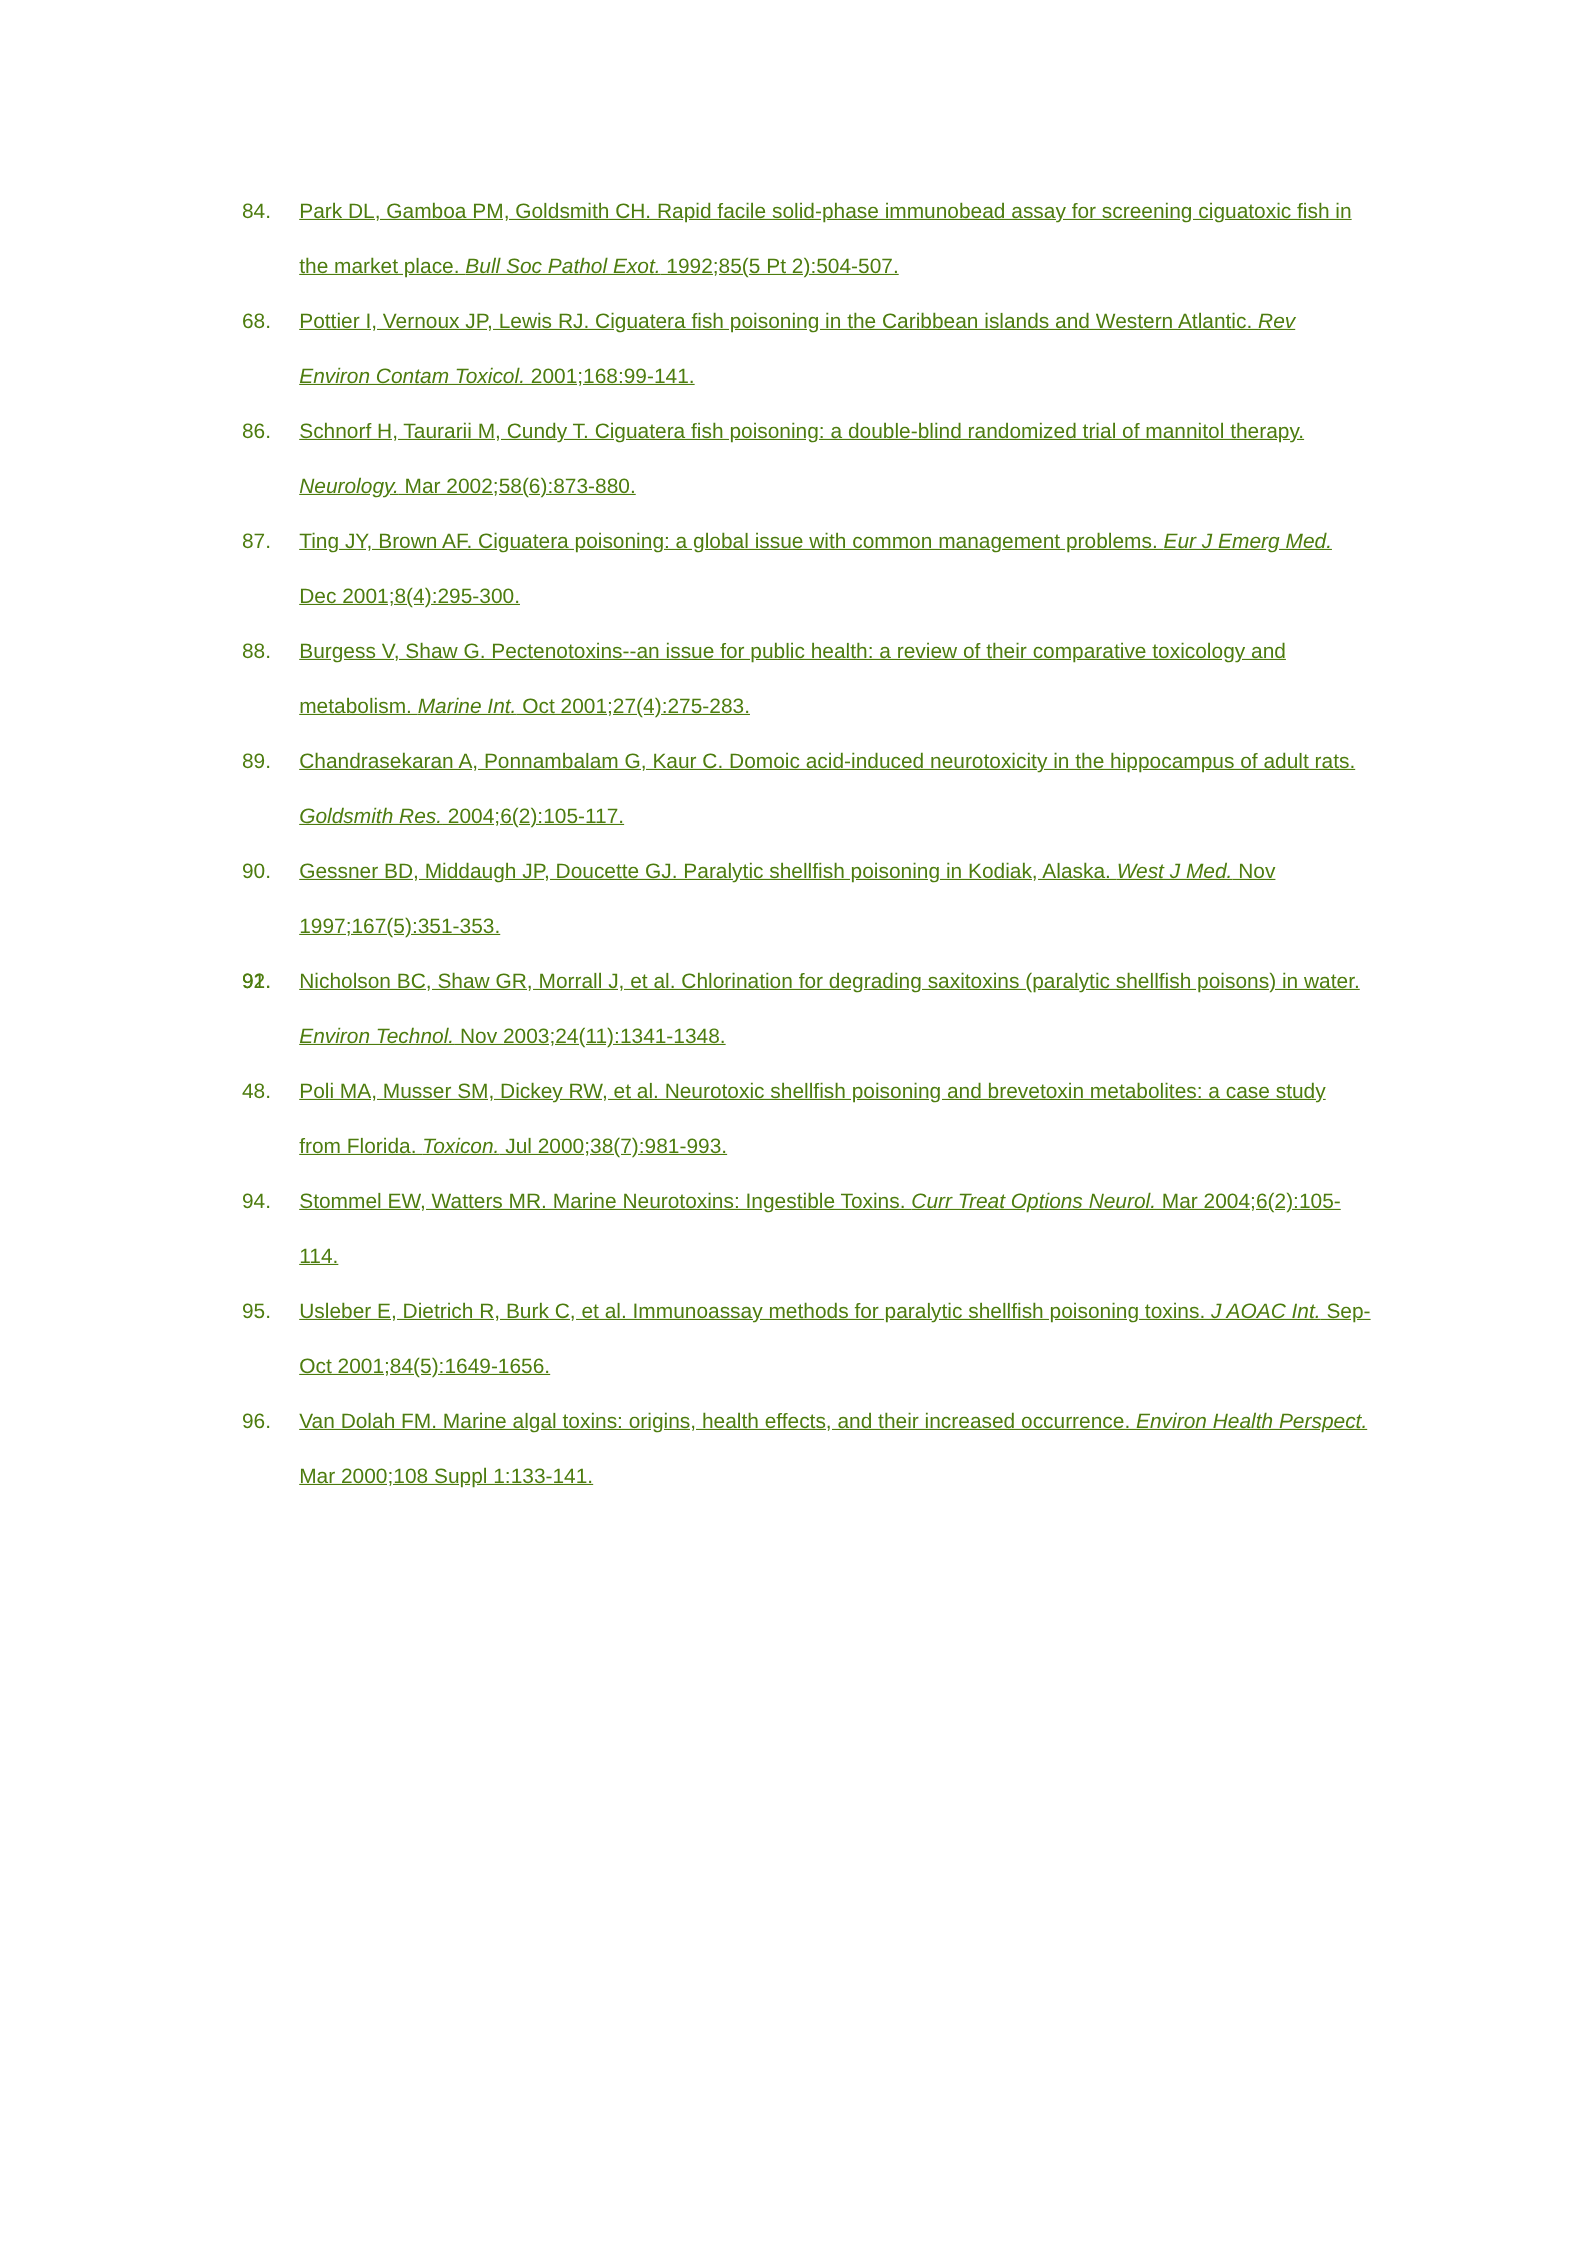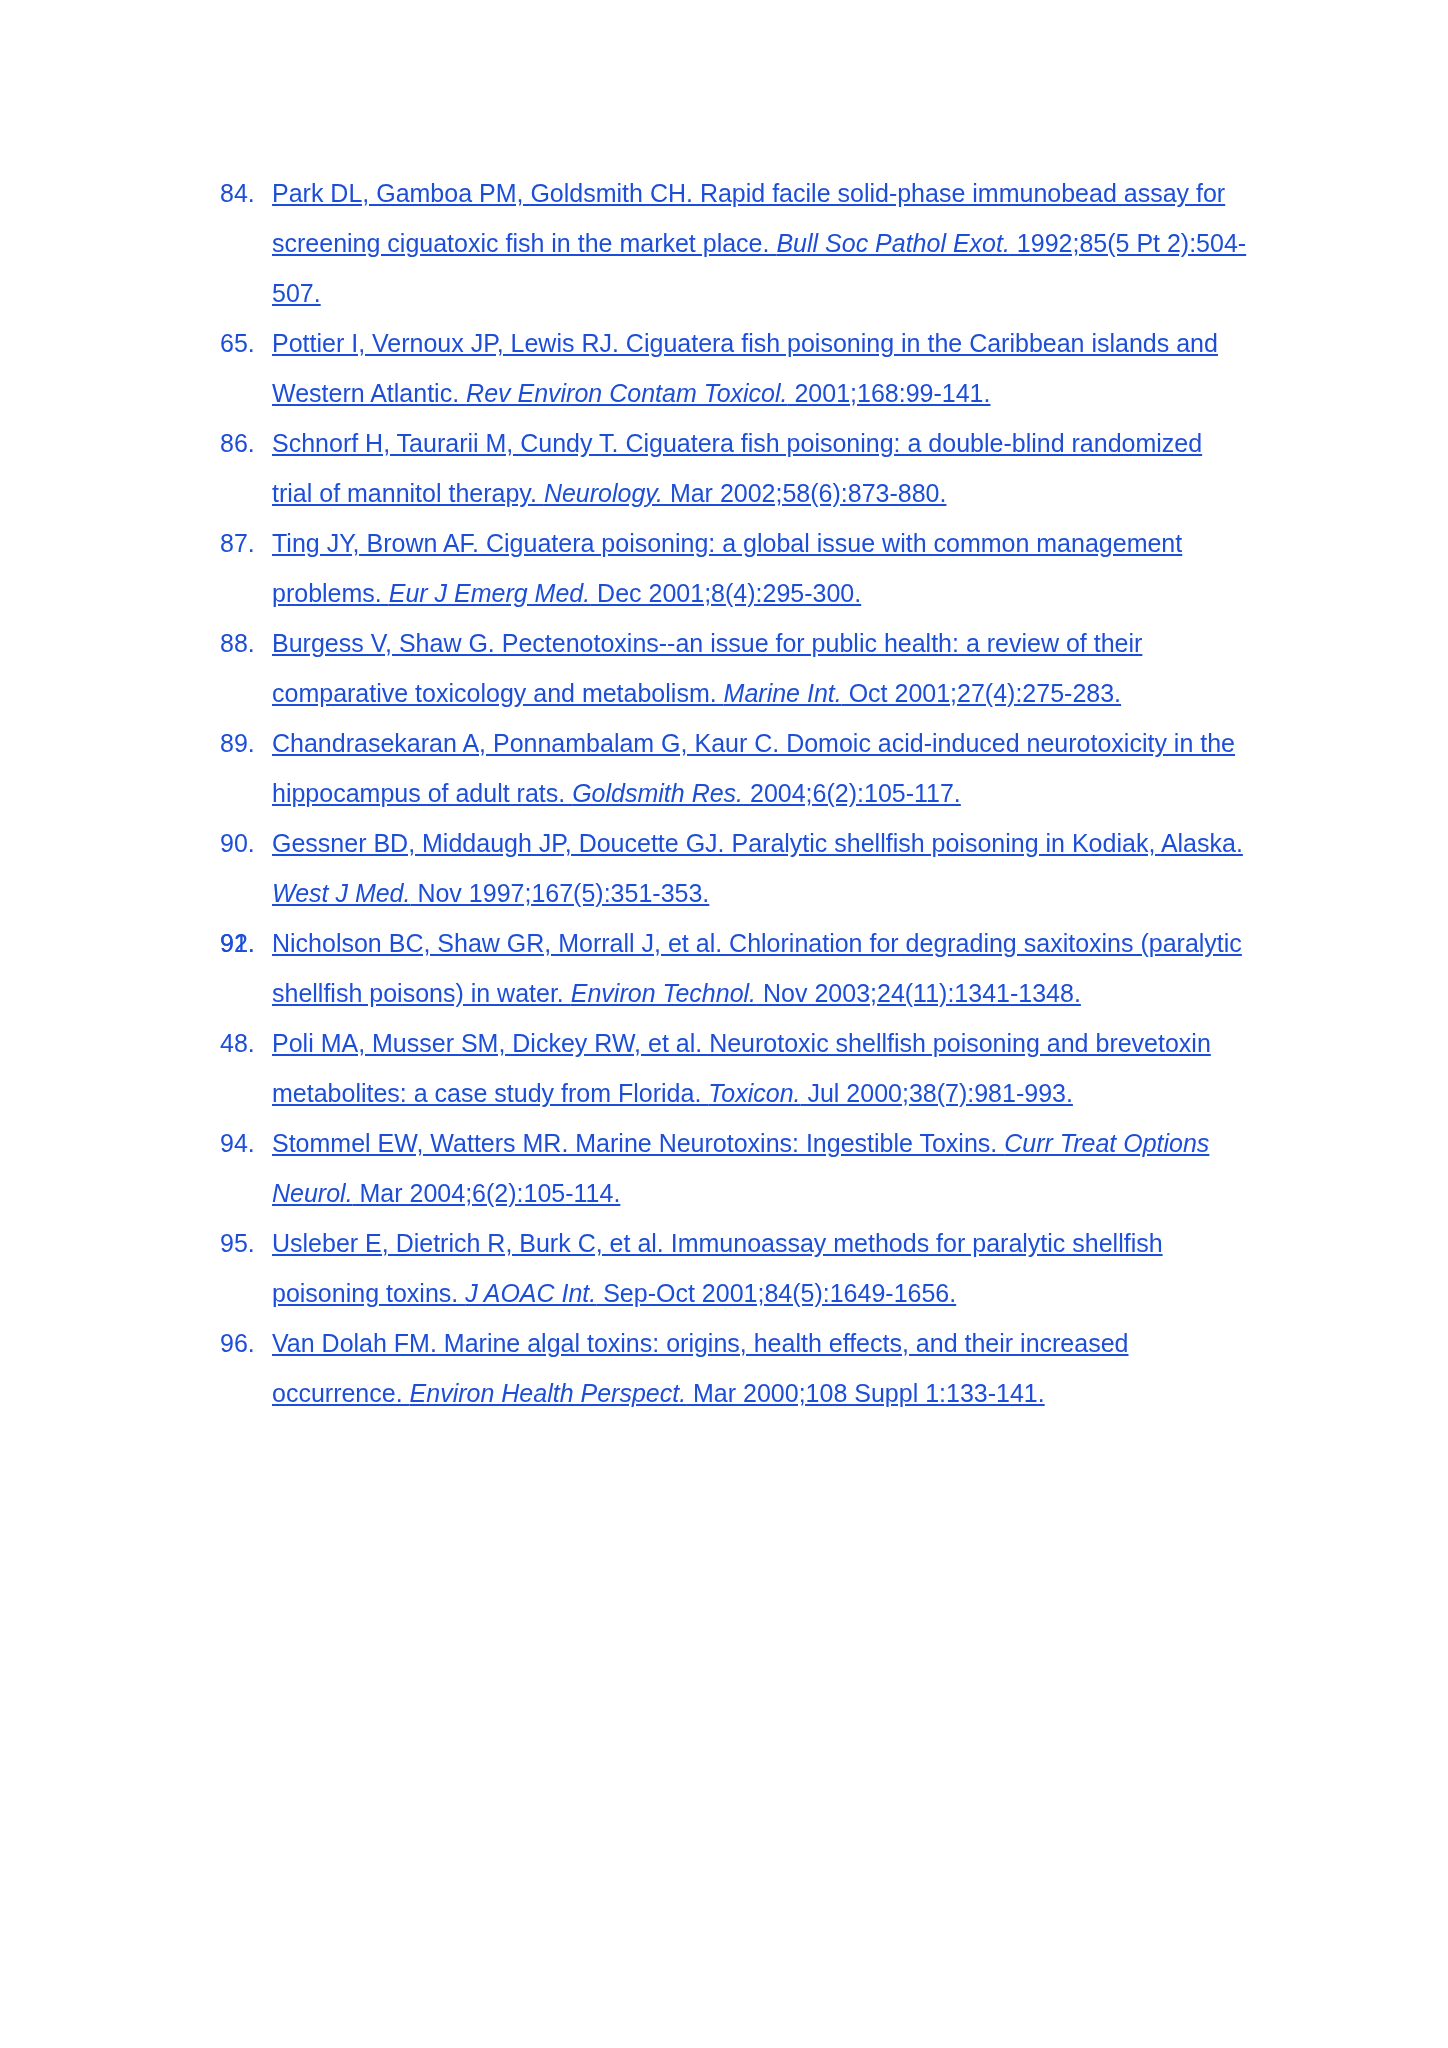--- a/index.html
+++ b/index.html
@@ -15,23 +15,23 @@
     background: #ffffff;
     padding: 168px 0 0 220px;
     overflow: hidden;
   }
   .ref-list {
     list-style: none;
     margin: 0;
     padding: 0;
     width: 1027px;
     font-family: "Liberation Sans", "DejaVu Sans", sans-serif;
-    font-size: 25px;
+    font-size: 19px;
     line-height: 50px;
-    color: #1d4ed8;
+    color: #4d7c0f;
     -webkit-font-smoothing: antialiased;
   }
   .ref-item {
     position: relative;
     box-sizing: border-box;
     width: 1027px;
     padding-left: 52px;
   }
   .ref-num {
     position: absolute;
@@ -41,21 +41,21 @@
   }
   .seg { font-style: normal; text-decoration: underline; }
   .seg.italic { font-style: italic; }
 </style>
 </head>
 <body>
 
 <div class="page">
   <ol class="ref-list">
       <li class="ref-item"><span class="ref-num">84.</span><span class="ref-body"><span class="seg">Park DL, Gamboa PM, Goldsmith CH. Rapid facile solid-phase immunobead assay for screening ciguatoxic fish in the market place. </span><span class="seg italic">Bull Soc Pathol Exot.</span><span class="seg"> 1992;85(5 Pt 2):504-507.</span></span></li>
-      <li class="ref-item"><span class="ref-num">65.</span><span class="ref-body"><span class="seg">Pottier I, Vernoux JP, Lewis RJ. Ciguatera fish poisoning in the Caribbean islands and Western Atlantic. </span><span class="seg italic">Rev Environ Contam Toxicol.</span><span class="seg"> 2001;168:99-141.</span></span></li>
+      <li class="ref-item"><span class="ref-num">68.</span><span class="ref-body"><span class="seg">Pottier I, Vernoux JP, Lewis RJ. Ciguatera fish poisoning in the Caribbean islands and Western Atlantic. </span><span class="seg italic">Rev Environ Contam Toxicol.</span><span class="seg"> 2001;168:99-141.</span></span></li>
       <li class="ref-item"><span class="ref-num">86.</span><span class="ref-body"><span class="seg">Schnorf H, Taurarii M, Cundy T. Ciguatera fish poisoning: a double-blind randomized trial of mannitol therapy. </span><span class="seg italic">Neurology.</span><span class="seg"> Mar 2002;58(6):873-880.</span></span></li>
       <li class="ref-item"><span class="ref-num">87.</span><span class="ref-body"><span class="seg">Ting JY, Brown AF. Ciguatera poisoning: a global issue with common management problems. </span><span class="seg italic">Eur J Emerg Med.</span><span class="seg"> Dec 2001;8(4):295-300.</span></span></li>
       <li class="ref-item"><span class="ref-num">88.</span><span class="ref-body"><span class="seg">Burgess V, Shaw G. Pectenotoxins--an issue for public health: a review of their comparative toxicology and metabolism. </span><span class="seg italic">Marine Int.</span><span class="seg"> Oct 2001;27(4):275-283.</span></span></li>
       <li class="ref-item"><span class="ref-num">89.</span><span class="ref-body"><span class="seg">Chandrasekaran A, Ponnambalam G, Kaur C. Domoic acid-induced neurotoxicity in the hippocampus of adult rats. </span><span class="seg italic">Goldsmith Res.</span><span class="seg"> 2004;6(2):105-117.</span></span></li>
       <li class="ref-item"><span class="ref-num">90.</span><span class="ref-body"><span class="seg">Gessner BD, Middaugh JP, Doucette GJ. Paralytic shellfish poisoning in Kodiak, Alaska. </span><span class="seg italic">West J Med.</span><span class="seg"> Nov 1997;167(5):351-353.</span></span></li>
       <li class="ref-item"><span class="ref-num">91.</span></li>
       <li class="ref-item"><span class="ref-num">92.</span><span class="ref-body"><span class="seg">Nicholson BC, Shaw GR, Morrall J, et al. Chlorination for degrading saxitoxins (paralytic shellfish poisons) in water. </span><span class="seg italic">Environ Technol.</span><span class="seg"> Nov 2003;24(11):1341-1348.</span></span></li>
       <li class="ref-item"><span class="ref-num">48.</span><span class="ref-body"><span class="seg">Poli MA, Musser SM, Dickey RW, et al. Neurotoxic shellfish poisoning and brevetoxin metabolites: a case study from Florida. </span><span class="seg italic">Toxicon.</span><span class="seg"> Jul 2000;38(7):981-993.</span></span></li>
       <li class="ref-item"><span class="ref-num">94.</span><span class="ref-body"><span class="seg">Stommel EW, Watters MR. Marine Neurotoxins: Ingestible Toxins. </span><span class="seg italic">Curr Treat Options Neurol.</span><span class="seg"> Mar 2004;6(2):105-114.</span></span></li>
       <li class="ref-item"><span class="ref-num">95.</span><span class="ref-body"><span class="seg">Usleber E, Dietrich R, Burk C, et al. Immunoassay methods for paralytic shellfish poisoning toxins. </span><span class="seg italic">J AOAC Int.</span><span class="seg"> Sep-Oct 2001;84(5):1649-1656.</span></span></li>

